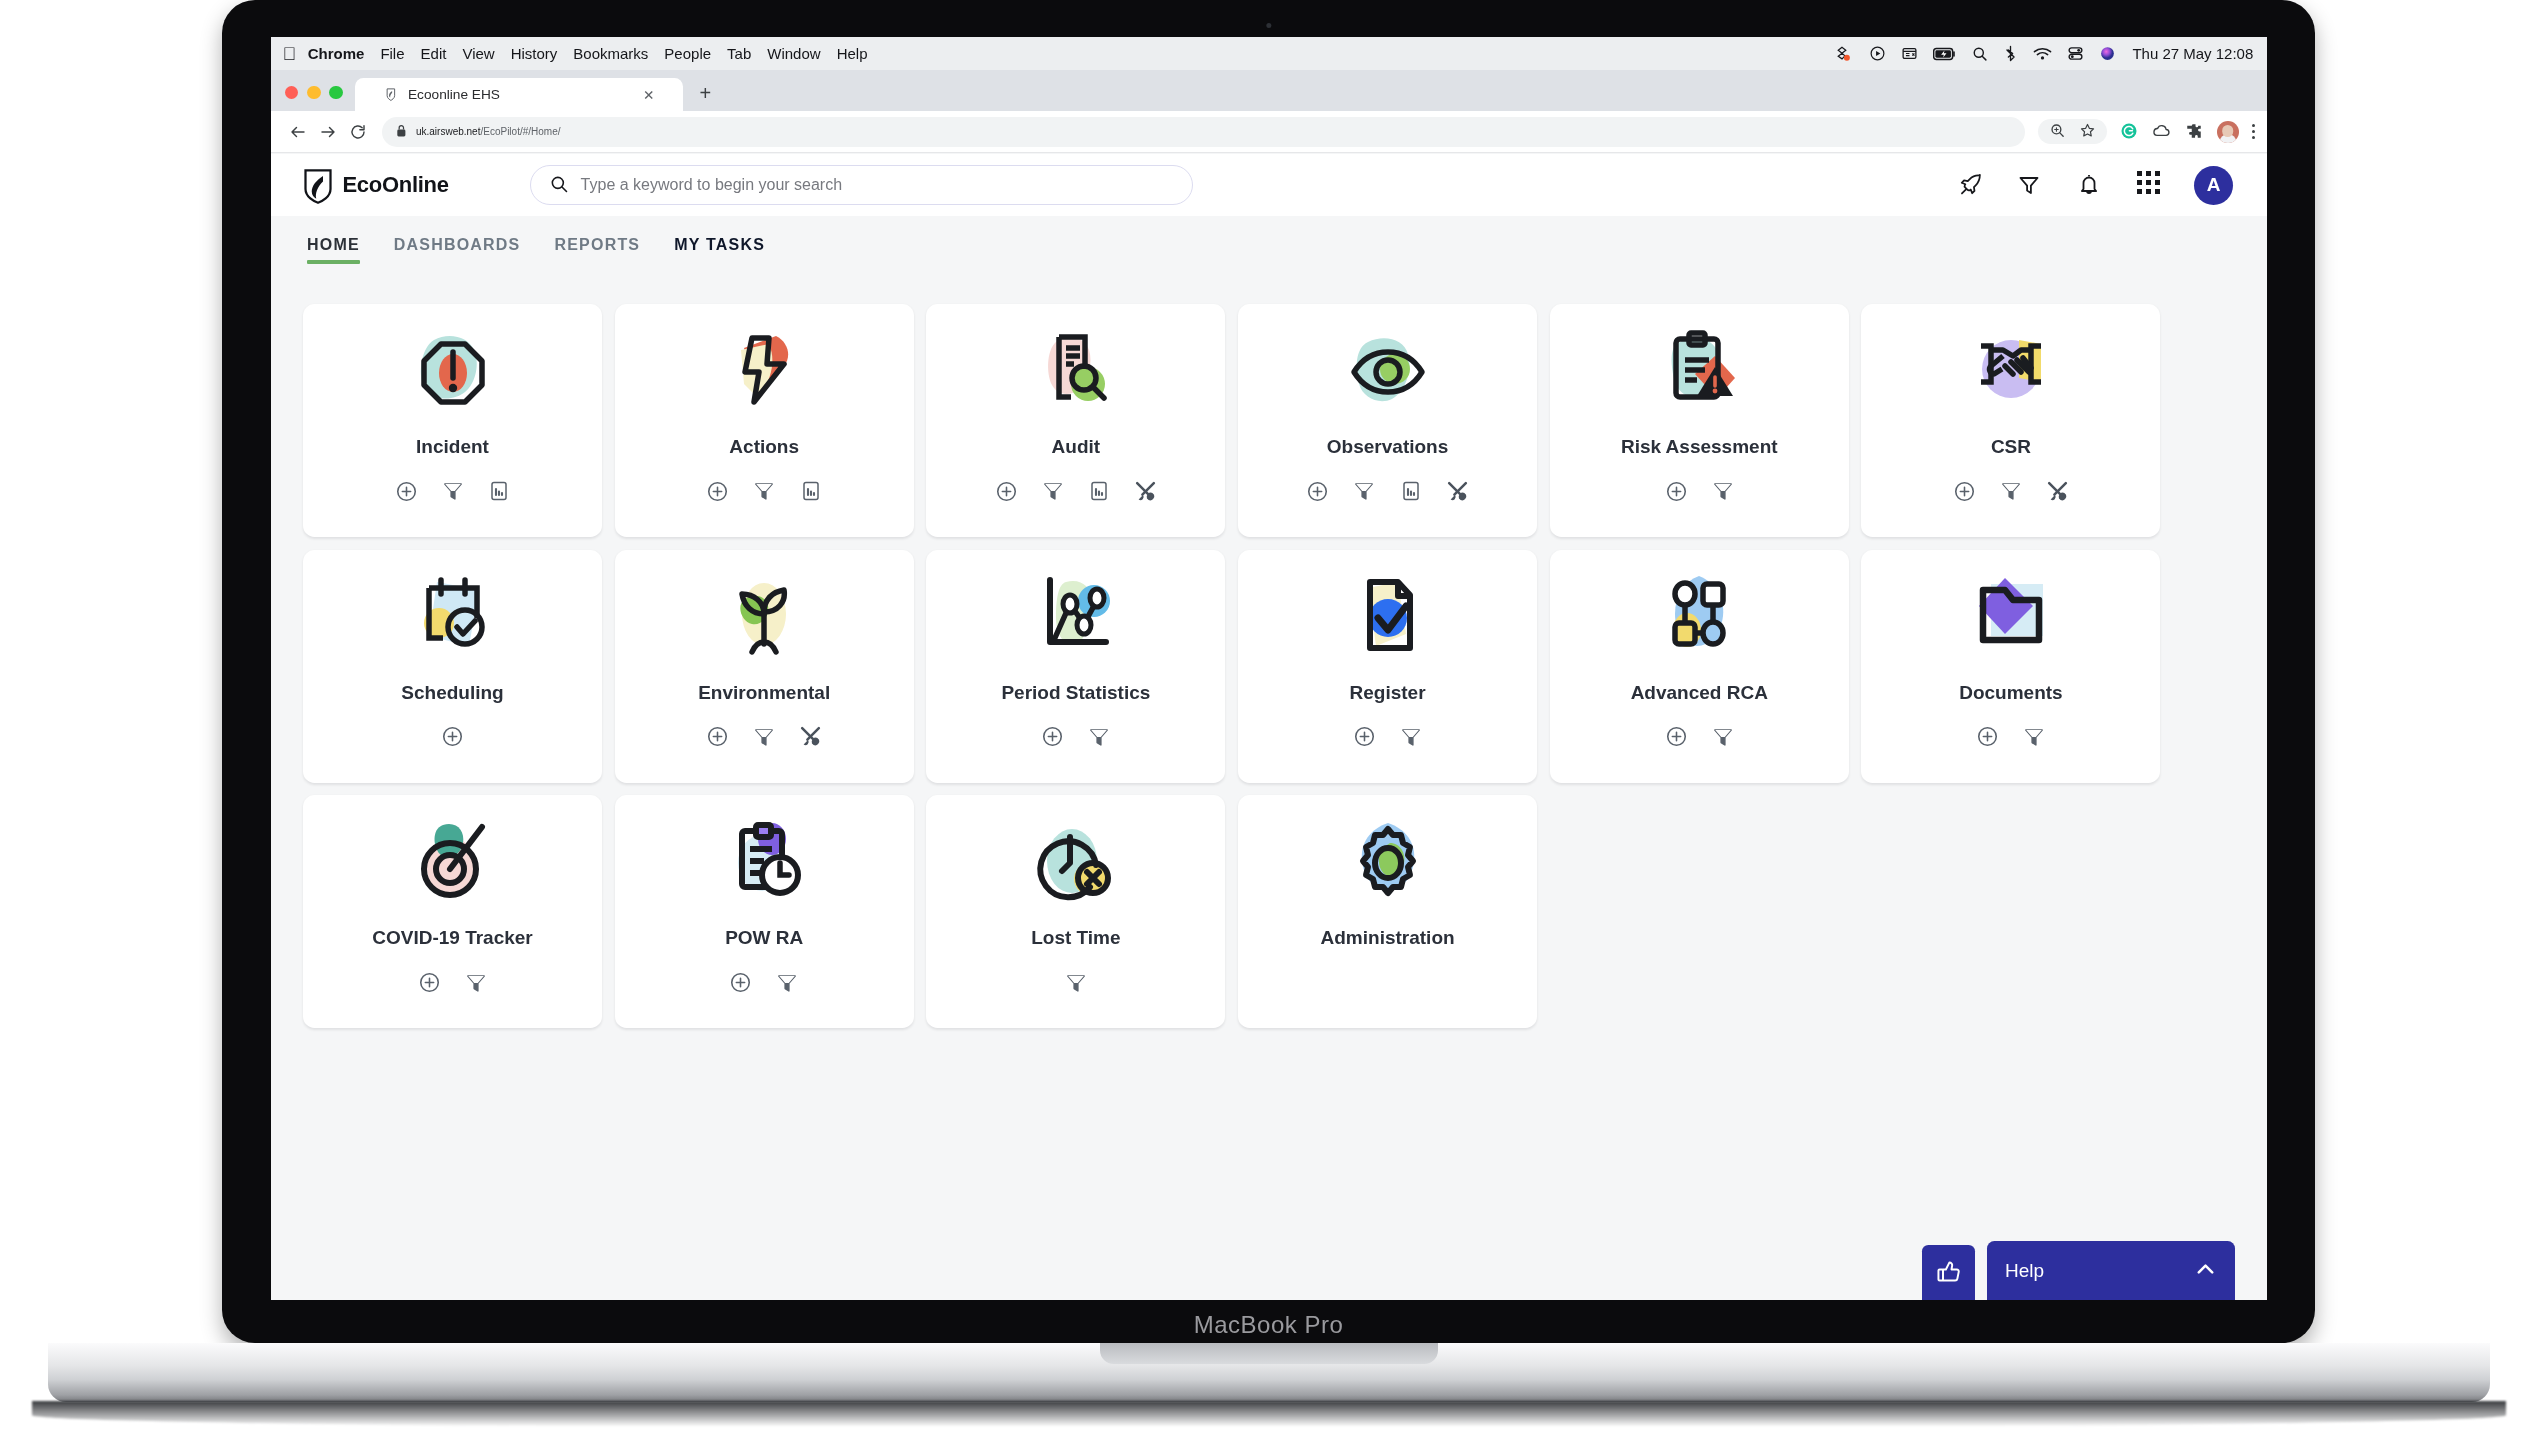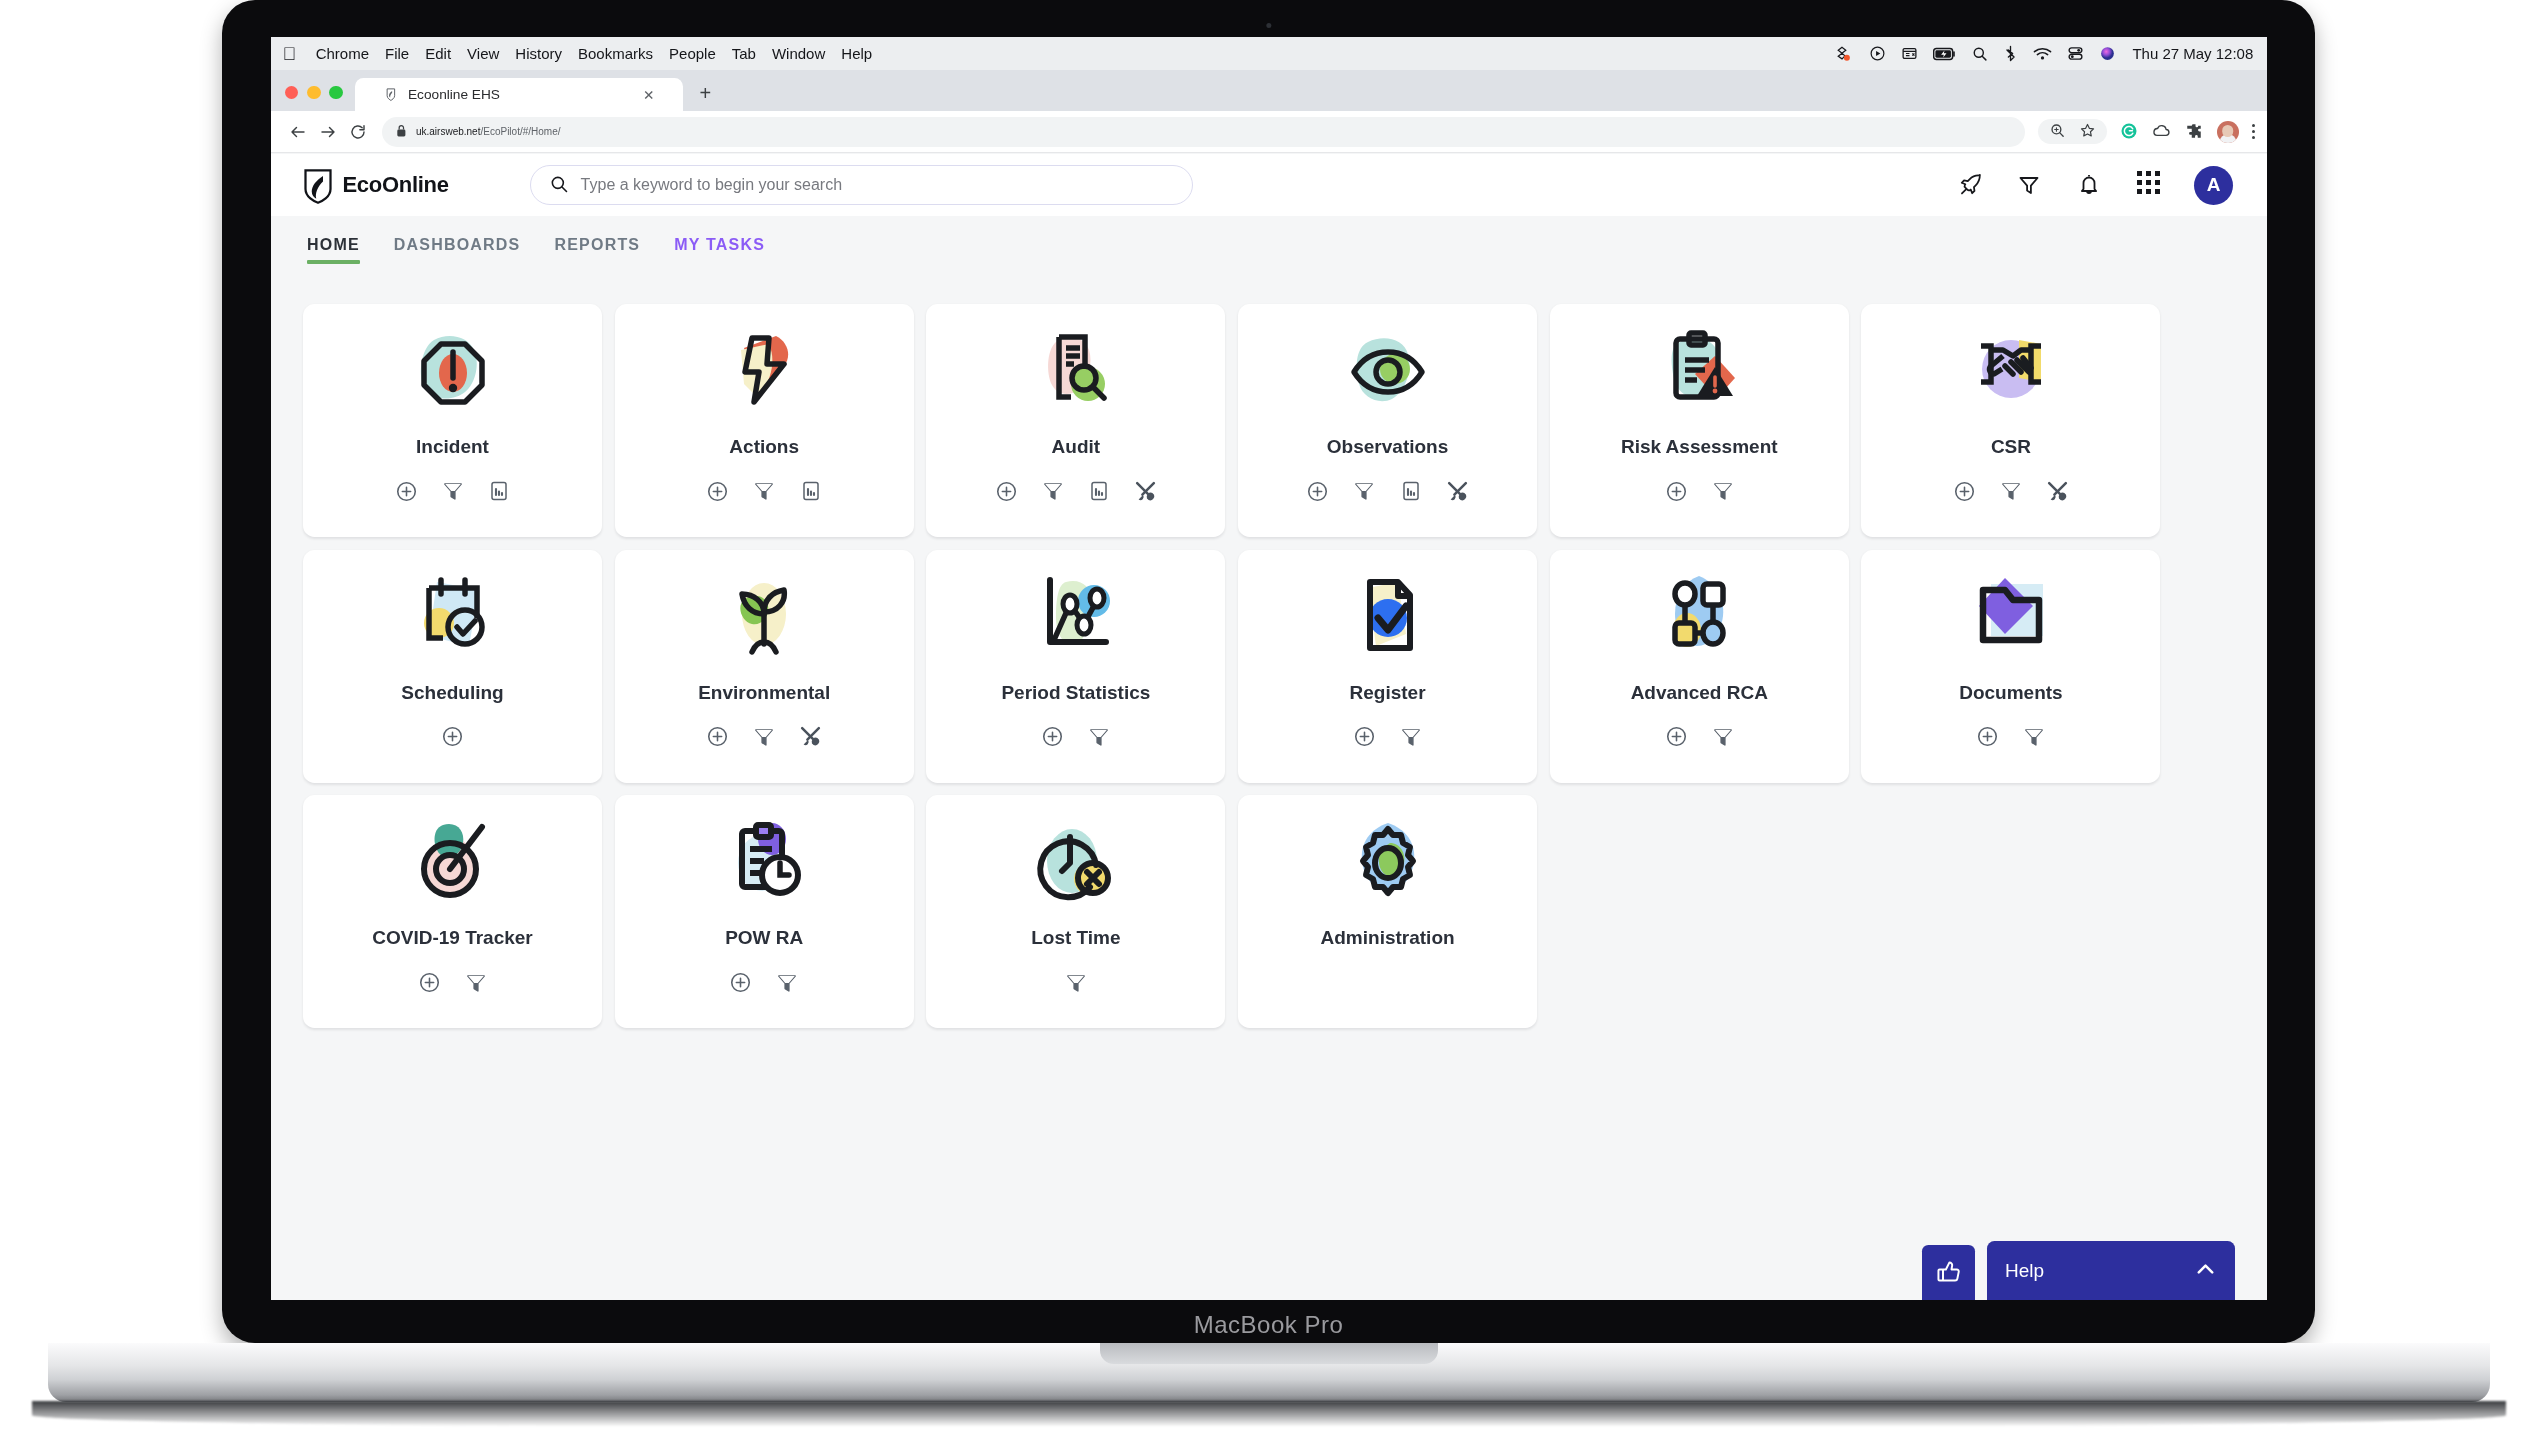--- a/index.html
+++ b/index.html
@@ -68,21 +68,21 @@
   
   .menubar {
     position: absolute; left: 0; top: 0; width: 100%; height: 33px;
     background: #eceef0;
     display: flex; align-items: center;
     padding: 0 13.7px 0 11.6px;
     font-size: 15px; color: #15161a;
   }
   .menubar .apple { font-size: 18px; margin-right: 11.6px; line-height: 1; }
   .menubar .mitem { margin-right: 16px; white-space: nowrap; }
-  .menubar .mitem.bold { font-weight: normal; margin-left: 8px; }
+  .menubar .mitem.bold { font-weight: bold; }
   .menubar .spacer { flex: 1; }
   .menubar .sysicon { margin-left: 15px; display:inline-flex; align-items:center; }
   .menubar .clock { margin-left: 16px; white-space: nowrap; font-size: 15px; }
 
   
   .chrome-tabstrip {
     position: absolute; left: 0; top: 33px; width: 100%; height: 41px;
     background: #dee1e6;
     display: flex; align-items: flex-end;
   }
@@ -166,21 +166,21 @@
     padding: 0 0 0 36px; gap: 34px;
   }
   .nav-tab {
     font-size: 16px; letter-spacing: 1.2px; font-weight: bold; color: #6f7a85;
     padding-bottom: 10px; position: relative; white-space: nowrap;
   }
   .nav-tab.active { color: #2c3138; }
   .nav-tab.active::after {
     content:''; position:absolute; left:0; right:0; bottom:0; height: 4.2px; background:#6bb064; border-radius:1.1px;
   }
-  .nav-tab.clipped { color:#8b5cf6; }
+  .nav-tab.clipped { color:#0f172a; }
 
   
   .grid-wrap { padding: 40px 32px 0 32px; }
   .card-row { display: flex; gap: 12.7px; margin-bottom: 12.7px; }
   .card {
     width: 299px; height: 233px; background: #ffffff; border-radius: 11.6px;
     box-shadow: 0 1.1px 2.6px rgba(22,24,28,.09);
     display: flex; flex-direction: column; align-items: center;
     padding-top: 18px;
   }

